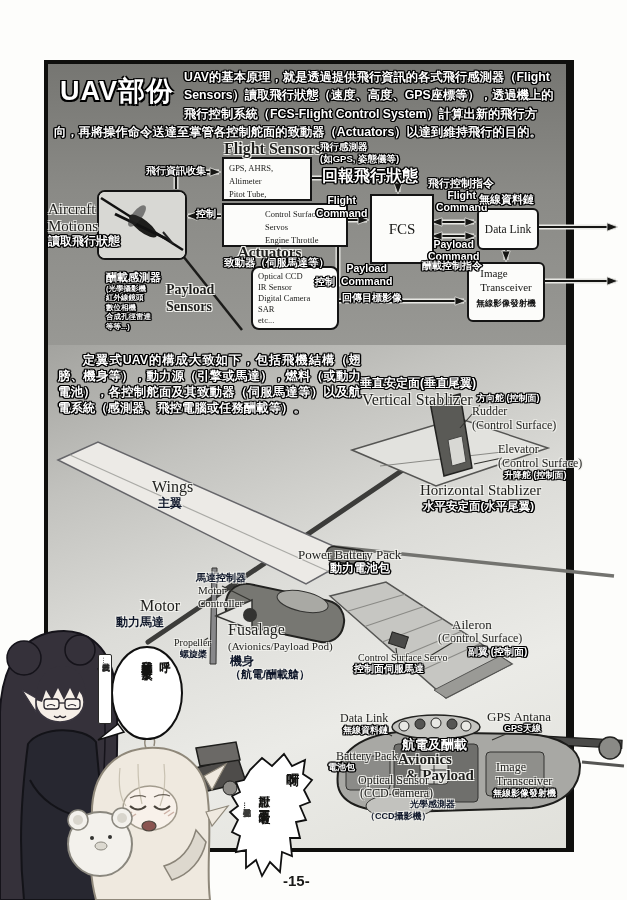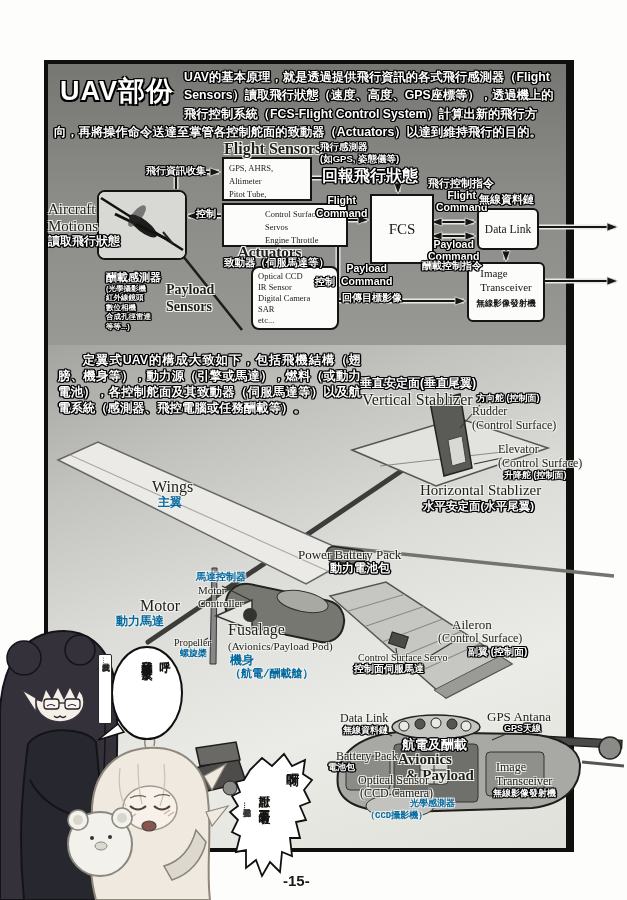--- a/index.html
+++ b/index.html
@@ -16,21 +16,21 @@
   
   .lb{position:absolute;white-space:pre-line;line-height:1.25;z-index:10;}
   
   .o{color:#ffffff;font-weight:bold;font-family:"Liberation Sans",sans-serif;
      text-shadow:-1px -1px 0 #000,1px -1px 0 #000,-1px 1px 0 #000,1px 1px 0 #000,
                  0 -1.4px 0 #000,0 1.4px 0 #000,-1.4px 0 0 #000,1.4px 0 0 #000;}
   
   .d{color:#1e1e1c;font-family:"Liberation Serif",serif;
      text-shadow:-1px -1px 0 #f2f2ee,1px -1px 0 #f2f2ee,-1px 1px 0 #f2f2ee,1px 1px 0 #f2f2ee;}
   
-  .z{color:#0369a1;font-weight:bold;font-family:Liberation Mono, monospace;
+  .z{color:#0f172a;font-weight:bold;font-family:Liberation Sans, sans-serif;
      text-shadow:-1px -1px 0 #eeeeea,1px -1px 0 #eeeeea,-1px 1px 0 #eeeeea,1px 1px 0 #eeeeea;}
   .v{writing-mode:vertical-rl;text-orientation:mixed;}
   .ctr{text-align:center;}
   
   .bx{position:absolute;background:#fcfcfa;border:2px solid #141414;z-index:9;}
   .bx .items{font-family:"Liberation Serif",serif;font-size:8.5px;color:#1c1c1a;
       line-height:1.55;padding:3px 5px;white-space:pre-line;}
   .bigbx{font-family:"Liberation Serif",serif;color:#161614;display:flex;
       align-items:center;justify-content:center;white-space:pre-line;}
   #intro{left:54px;top:67px;width:506px;z-index:10;position:absolute;}

